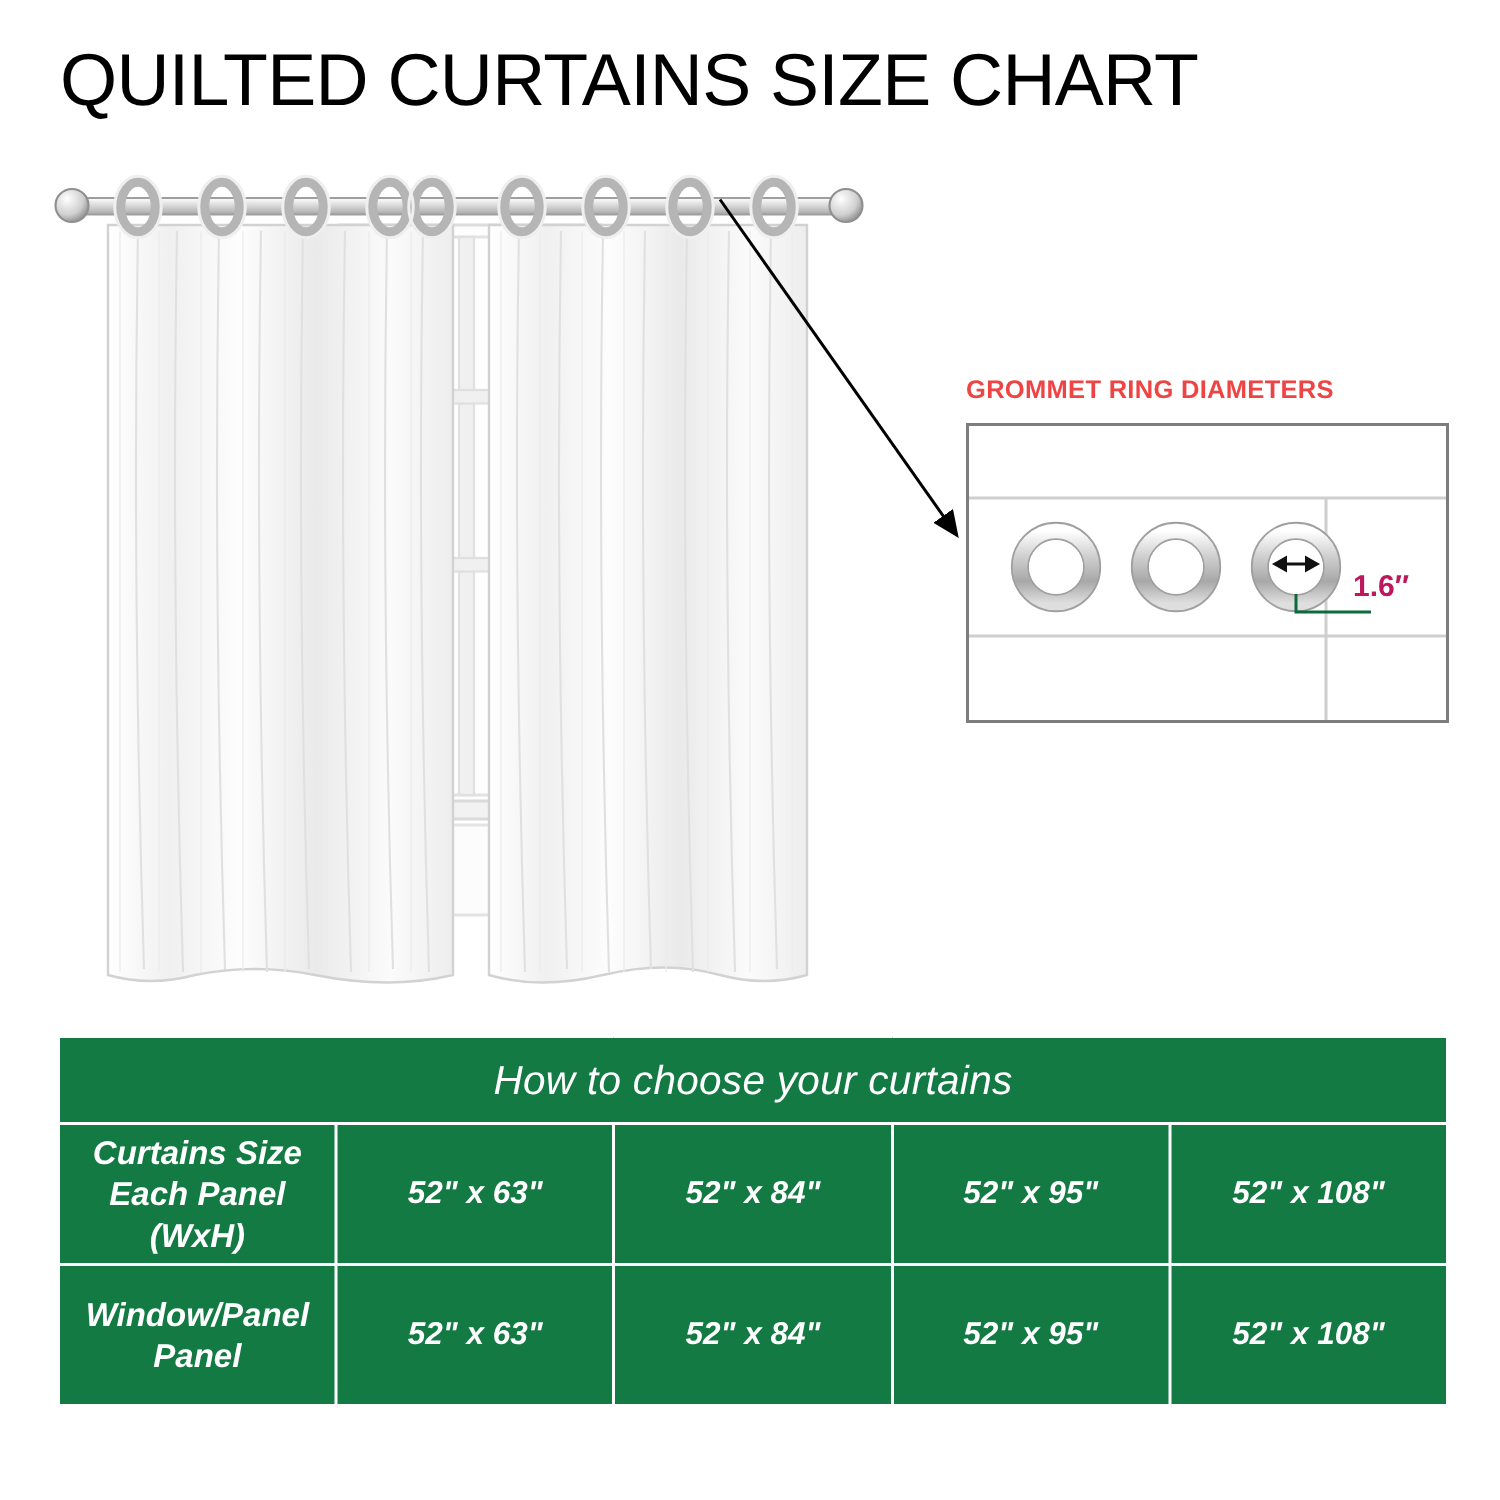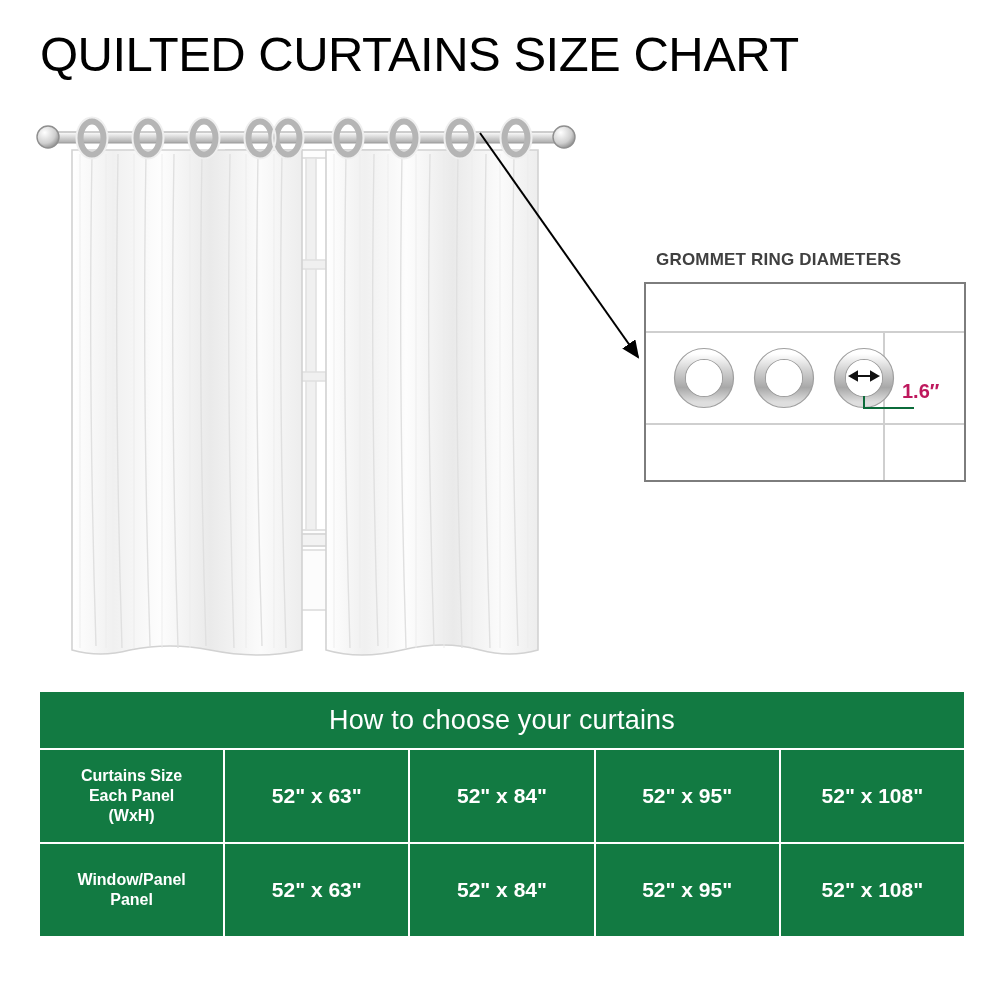--- a/index.html
+++ b/index.html
@@ -44,24 +44,23 @@
     top: 250px;
     width: 330px;
     height: 240px;
   }
   #grommet-title {
     position: absolute;
     left: 4px;
     top: 0px;
     font-size: 17px;
     font-weight: bold;
-    color: #404040;
+    color: #ef4444;
     letter-spacing: 0.2px;
     white-space: nowrap;
-    margin-left: 12px;
   }
   #grommet-box {
     position: absolute;
     left: 4px;
     top: 32px;
     width: 322px;
     height: 200px;
     background: #ffffff;
     border: 2px solid #7d7d7d;
     box-sizing: border-box;
@@ -77,37 +76,38 @@
   }
 
   
   #size-table {
     position: absolute;
     left: 38px;
     top: 690px;
     width: 928px;
     border-collapse: collapse;
     table-layout: fixed;
+    font-style: italic;
   }
   #size-table td, #size-table th {
     border: 2px solid #ffffff;
     background: #127a42;
     color: #ffffff;
     text-align: center;
     vertical-align: middle;
     padding: 0;
   }
   #size-table .tbl-header {
     font-size: 27px;
     height: 56px;
     font-weight: normal;
     letter-spacing: 0.2px;
   }
   #size-table .row-label {
-    font-size: 16px;
+    font-size: 22px;
     font-weight: bold;
     line-height: 1.25;
     width: 186px;
     height: 92px;
     padding: 0 6px;
   }
   #size-table .cell {
     font-size: 21px;
     font-weight: bold;
     height: 92px;

